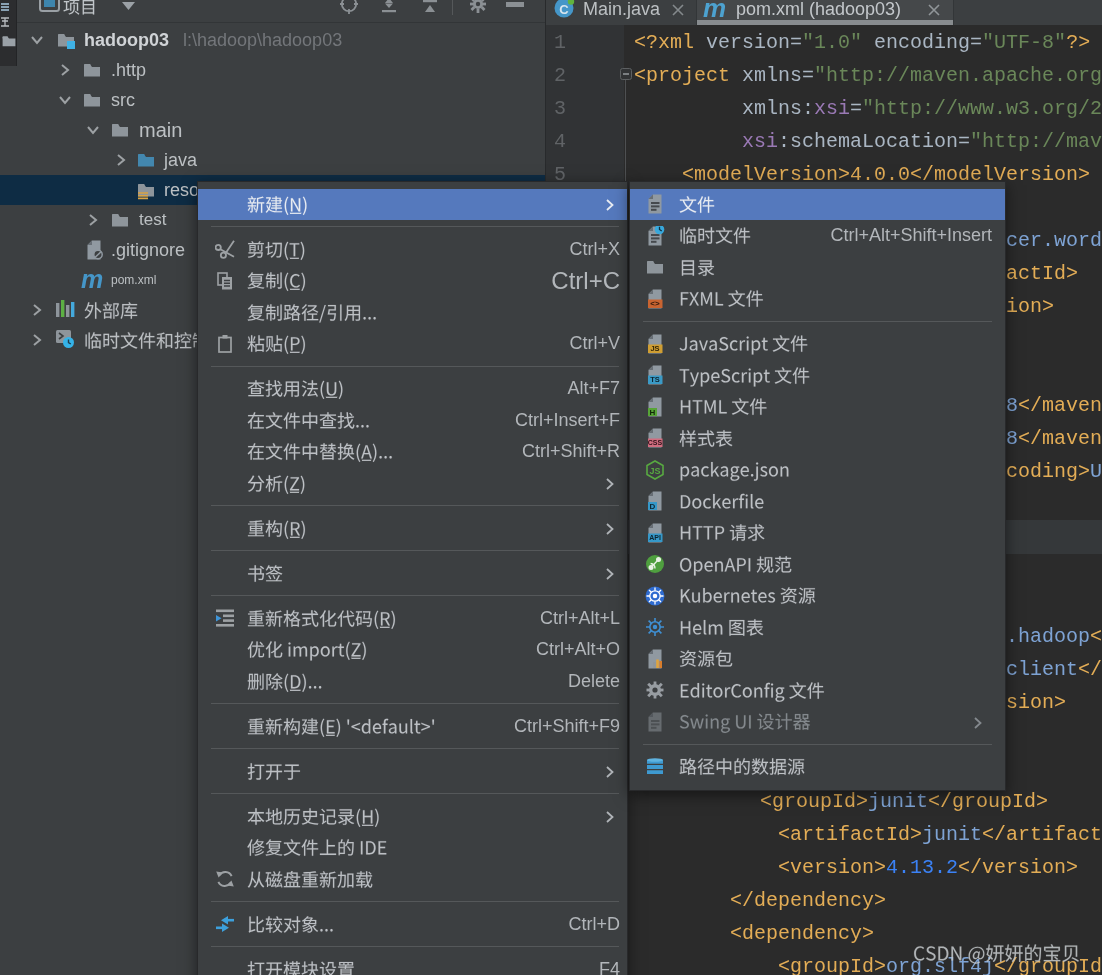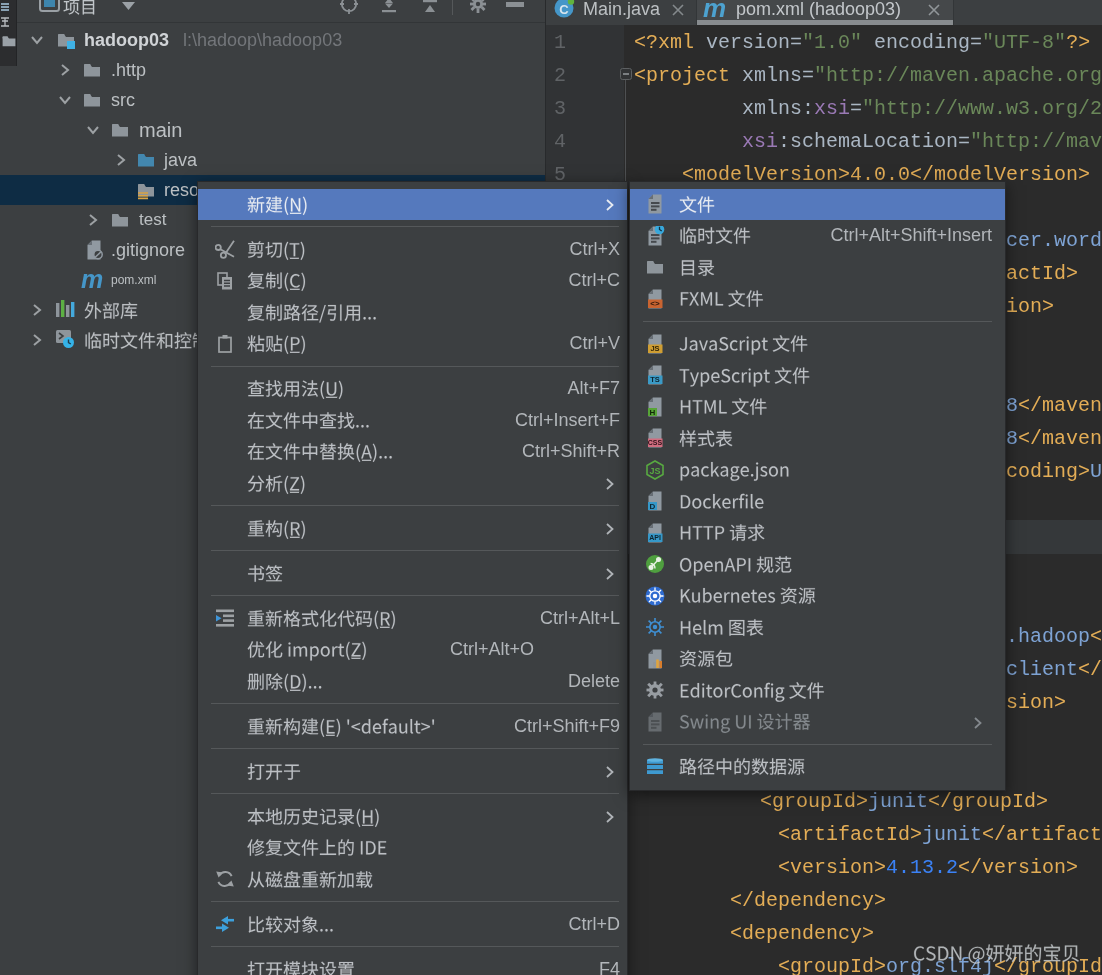--- a/index.html
+++ b/index.html
@@ -443,21 +443,21 @@
       <g fill="#bdc1c5" stroke="#bdc1c5" stroke-width="8" transform="translate(0,1020)">
         <use href="#g590D" x="0"></use>
         <use href="#g5236" x="1000"></use>
         <use href="#g0028" x="2000"></use>
         <use href="#g0043" x="2338"></use>
         <use href="#g0029" x="2976"></use>
         <rect x="2388" y="80" width="538" height="60"></rect>
       </g>
     </svg>
   </span>
-<div style="left:450px;top:265.0px;width:170px;height:31.5px;line-height:31.5px;font-size:18px;color:#b2b6ba;text-align:right;z-index:42">Ctrl+C</div>
+<div style="left:450px;top:265.0px;width:170px;height:31.5px;line-height:31.5px;font-size:24px;color:#b2b6ba;text-align:right;z-index:42">Ctrl+C</div>
 <svg style="position:absolute;left:215px;top:270.7px;z-index:42" width="20" height="20" viewBox="0 0 20 20">
     <rect x="3" y="2" width="9" height="12" fill="none" stroke="#9da1a4" stroke-width="1.6"></rect>
     <rect x="7" y="6" width="10" height="12.5" fill="#9da1a4"></rect>
     <g stroke="#3c3f41" stroke-width="1.5">
       <path d="M9 9.5 H15 M9 12.3 H15 M9 15.1 H15"></path>
     </g>
   </svg>
 <span style="left:247px;top:300.7px;z-index:42">
     <svg class="t" width="130.1" height="23.8" viewBox="0 0 7226 1320">
       <g fill="#bdc1c5" stroke="#bdc1c5" stroke-width="8" transform="translate(0,1020)">
@@ -621,21 +621,21 @@
         <use href="#g006F" x="4045"></use>
         <use href="#g0072" x="4651"></use>
         <use href="#g0074" x="5039"></use>
         <use href="#g0028" x="5416"></use>
         <use href="#g005A" x="5754"></use>
         <use href="#g0029" x="6357"></use>
         <rect x="5804" y="80" width="503" height="60"></rect>
       </g>
     </svg>
   </span>
-<div style="left:450px;top:634.0px;width:170px;height:31.5px;line-height:31.5px;font-size:18px;color:#b2b6ba;text-align:left;z-index:42">Ctrl+Alt+O</div>
+<div style="left:450px;top:634.0px;width:170px;height:31.5px;line-height:31.5px;font-size:18px;color:#b2b6ba;text-align:right;z-index:42">Ctrl+Alt+O</div>
 <span style="left:247px;top:669.7px;z-index:42">
     <svg class="t" width="75.6" height="23.8" viewBox="0 0 4198 1320">
       <g fill="#bdc1c5" stroke="#bdc1c5" stroke-width="8" transform="translate(0,1020)">
         <use href="#g5220" x="0"></use>
         <use href="#g9664" x="1000"></use>
         <use href="#g0028" x="2000"></use>
         <use href="#g0044" x="2338"></use>
         <use href="#g0029" x="3026"></use>
         <use href="#g002E" x="3364"></use>
         <use href="#g002E" x="3642"></use>

